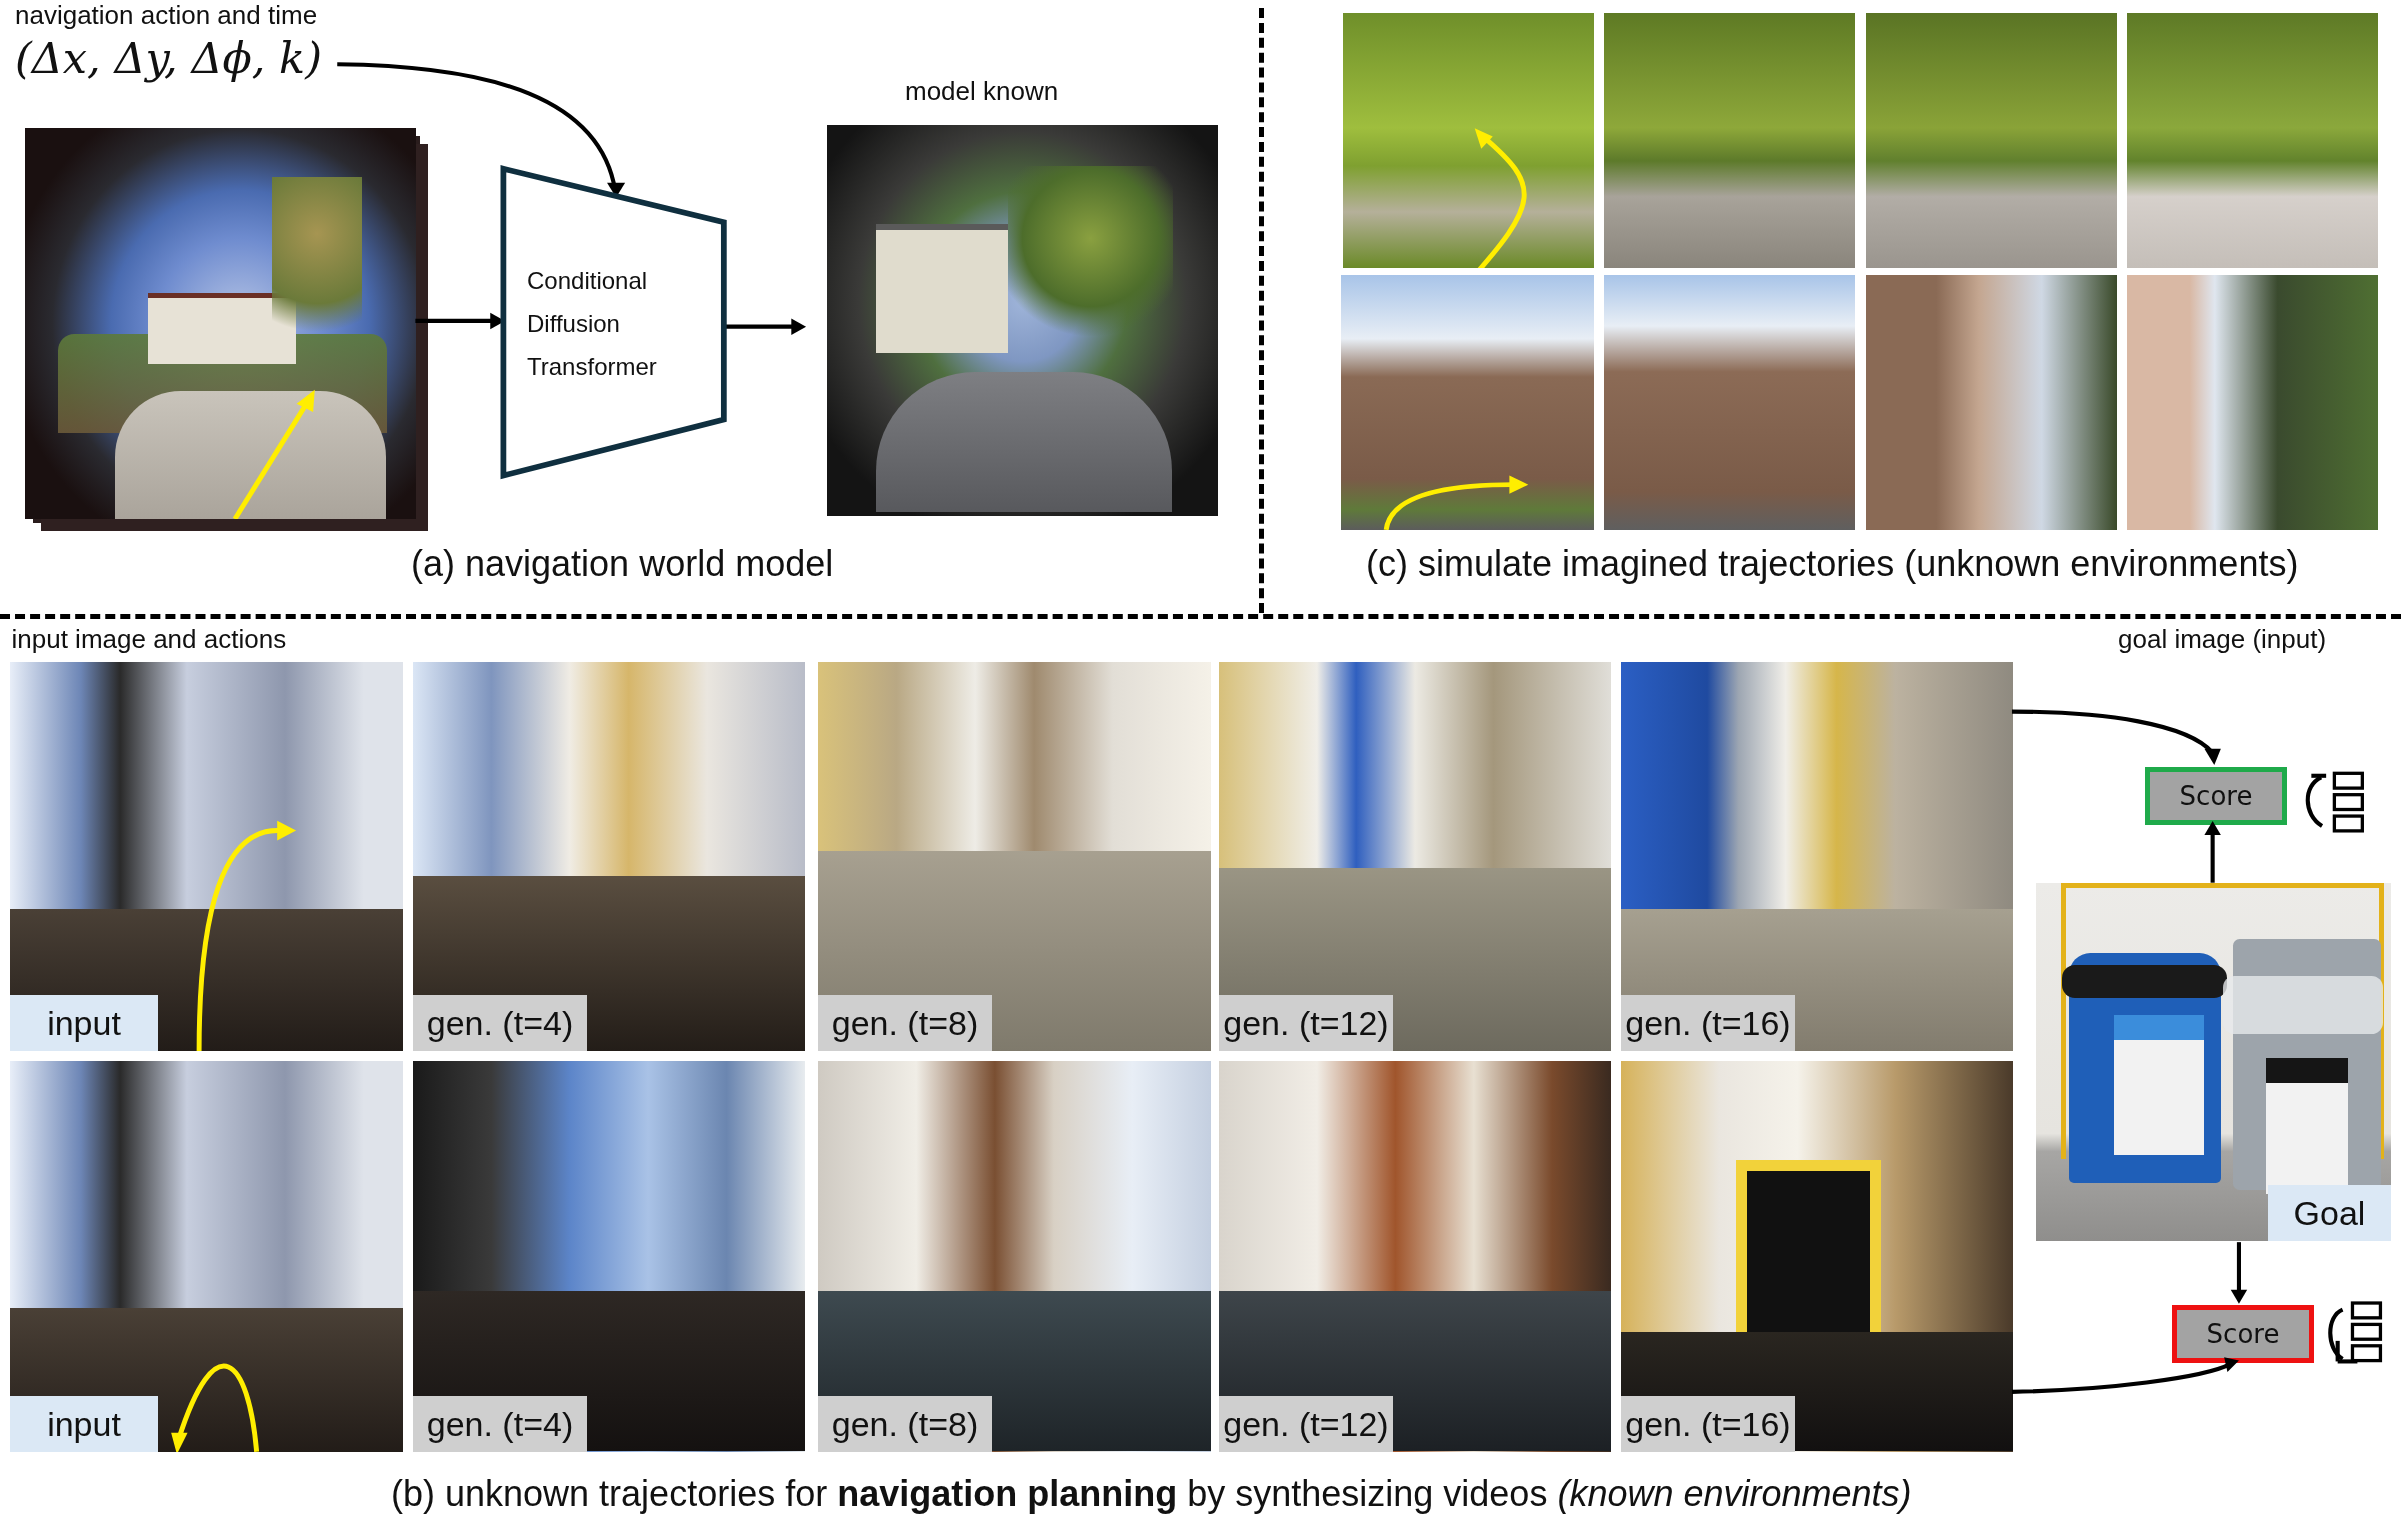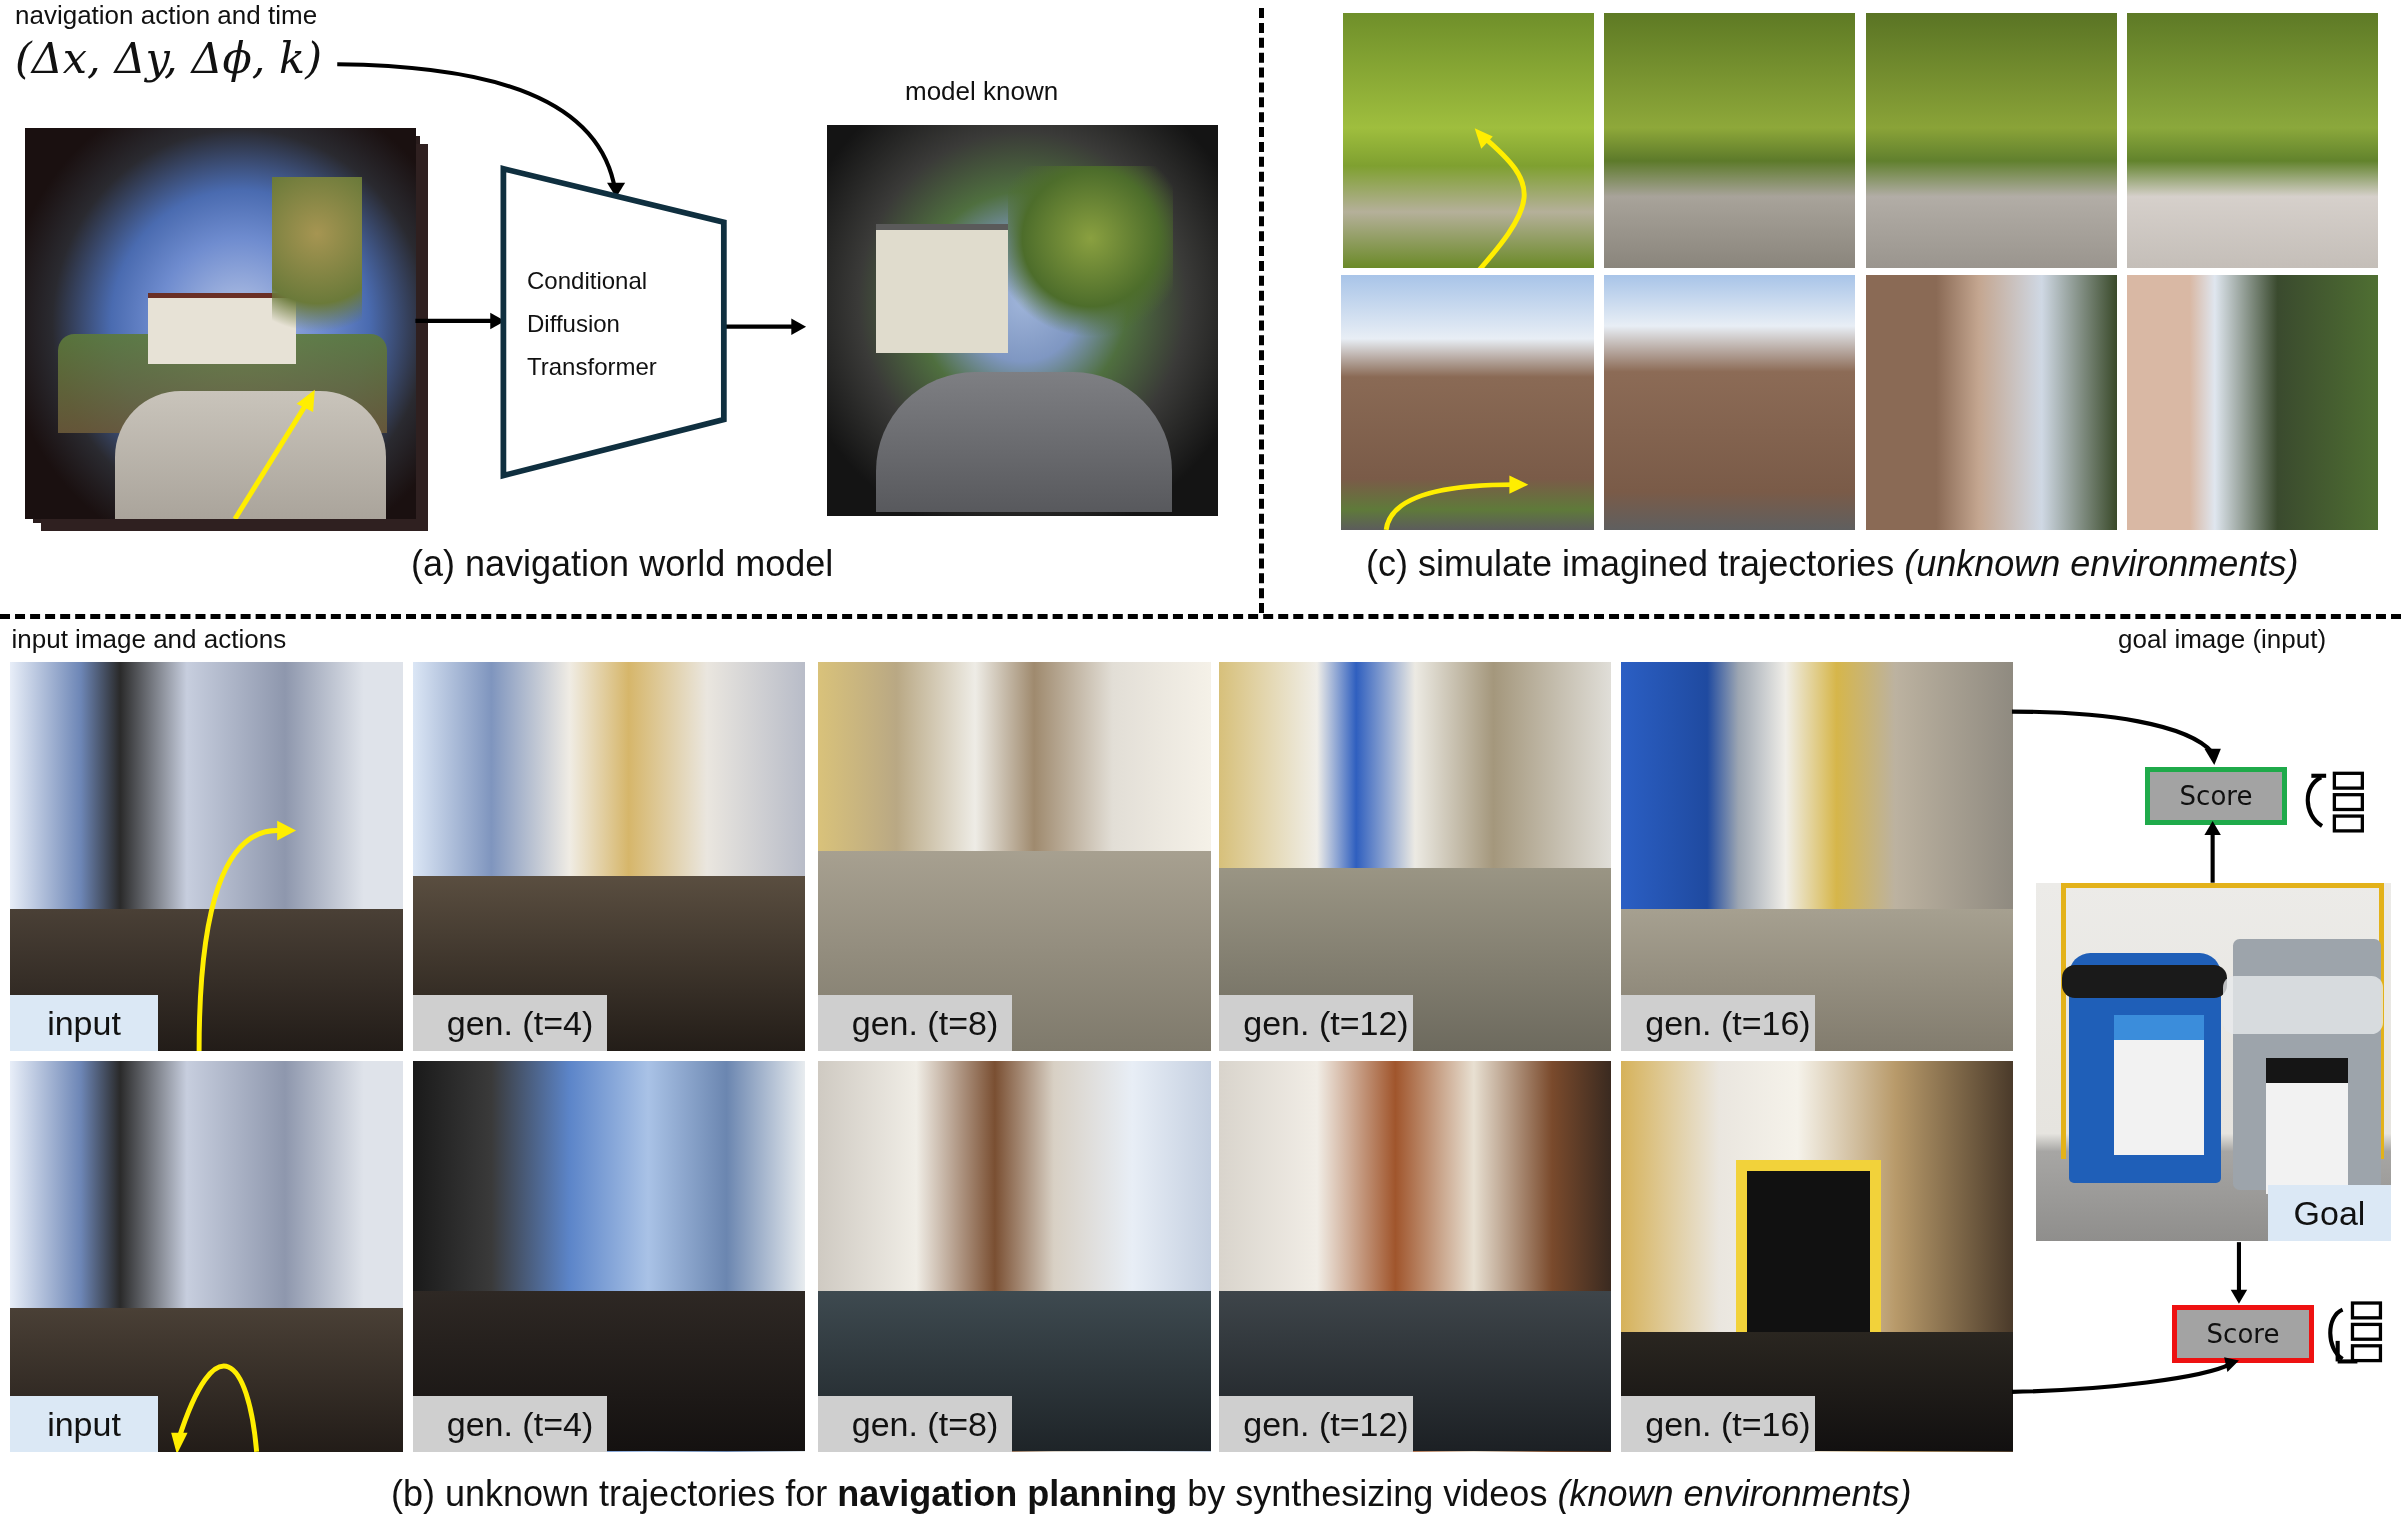--- a/index.html
+++ b/index.html
@@ -6,21 +6,21 @@
   body { width:2401px; height:1517px; position:relative; overflow:hidden;
          font-family:"Liberation Sans", sans-serif; color:#111; }
   .abs { position:absolute; }
   .txt { font-family:"Liberation Sans", sans-serif; color:#111; white-space:nowrap; }
   .caption { font-size:36px; }
   .small { font-size:26px; }
   .photo { position:absolute; overflow:hidden; }
   .label-box { position:absolute; left:0; bottom:0; font-size:34px; display:flex;
                align-items:center; justify-content:center; color:#111; }
   .label-input { background:#dbe8f5; }
-  .label-gen { background:#cfcfcf;padding-left:20px; }
+  .label-gen { background:#cfcfcf; }
   .dash-h { position:absolute; height:0; border-top:5px dashed #000; }
   .dash-v { position:absolute; width:0; border-left:5px dashed #000; }
   .score-box { position:absolute; background:#a3a3a3; display:flex; align-items:center;
                justify-content:center; font-size:26px; font-family:"DejaVu Sans", sans-serif; }
   svg { position:absolute; left:0; top:0; overflow:visible; }
 </style>
 </head>
 <body>
 
 <div class="dash-h" style="left:0; top:614px; width:2401px;"></div>
@@ -88,21 +88,21 @@
     <svg width="253" height="255" viewBox="0 0 308 310">
       <path d="M55 310 C 60 270, 120 255, 210 255" stroke="#ffee00" stroke-width="6" fill="none"></path>
       <polygon points="205,244 228,255 205,266" fill="#ffee00"></polygon>
     </svg>
   </div>
   <div class="photo" style="left:1604px; top:275px; width:251px; height:255px; background:linear-gradient(180deg,#a8c4e8 0%,#e8eef5 20%,#8c6b56 38%,#7a5b48 85%,#5f5f5f 100%);"></div>
   <div class="photo" style="left:1866px; top:275px; width:251px; height:255px; background:linear-gradient(90deg,#8a6a55 0%,#8a6a55 28%,#c4a690 45%,#cfd8e4 70%,#3a4a2a 100%);"></div>
   <div class="photo" style="left:2127px; top:275px; width:251px; height:255px; background:linear-gradient(90deg,#d9b8a4 0%,#d9b8a4 25%,#dfe6ef 35%,#3a4a2e 60%,#4f6f32 100%);"></div>
 </div>
 <div class="abs txt caption" style="left:1366px; top:543px;">
-  <span>(c) simulate imagined trajectories </span><span style="font-style:italic;">(unknown environments)</span>
+  <span>(c) simulate imagined trajectories </span><span style="">(unknown environments)</span>
 </div>
 
 <div class="abs txt small" style="left:11.5px; top:624px;">input image and actions</div>
 <div class="abs txt small" style="left:2118px; top:624px;">goal image (input)</div>
 
 <div>
   <div class="photo" style="left:10px; top:662px; width:393px; height:389px; background:linear-gradient(90deg,#e8eef8 0%,#6d86b6 18%,#2a2a2a 28%,#c7cede 45%,#8e97ad 70%,#dfe3ea 90%);">
     <div class="abs" style="left:0; top:247px; width:393px; height:142px; background:linear-gradient(#4a4036,#221c18);"></div>
     <svg width="393" height="389" viewBox="0 0 478 473">
       <path d="M230 473 C 230 300, 260 200, 330 205" stroke="#ffee00" stroke-width="6" fill="none"></path>

